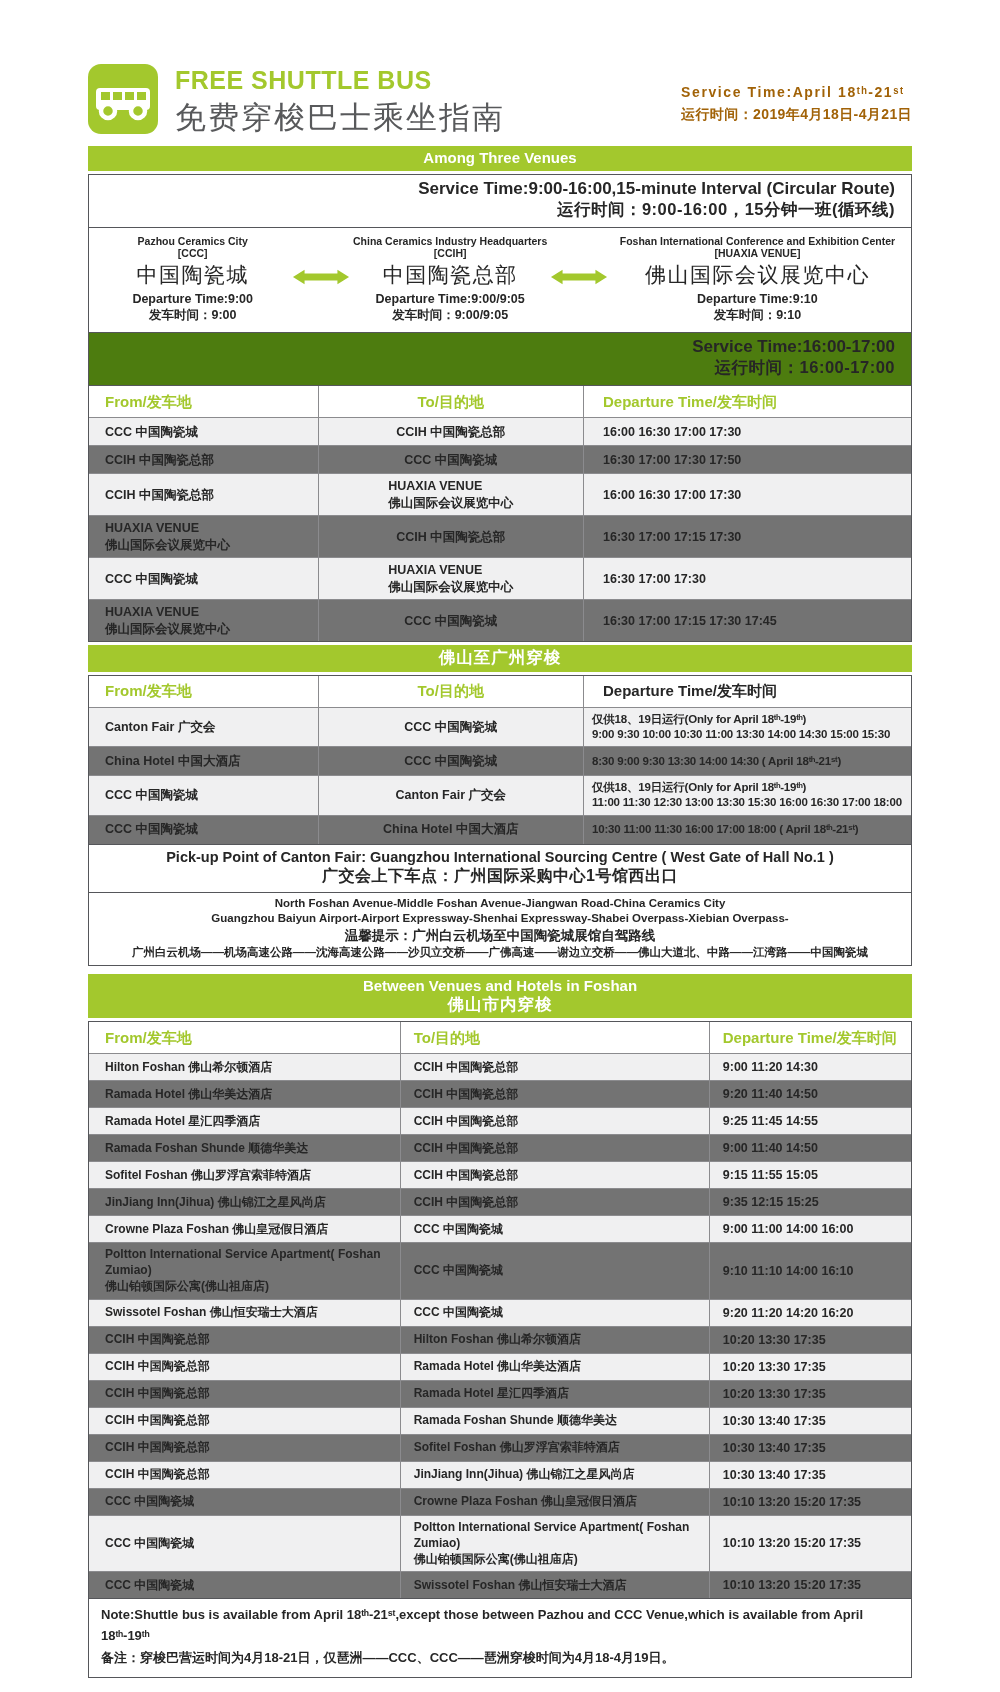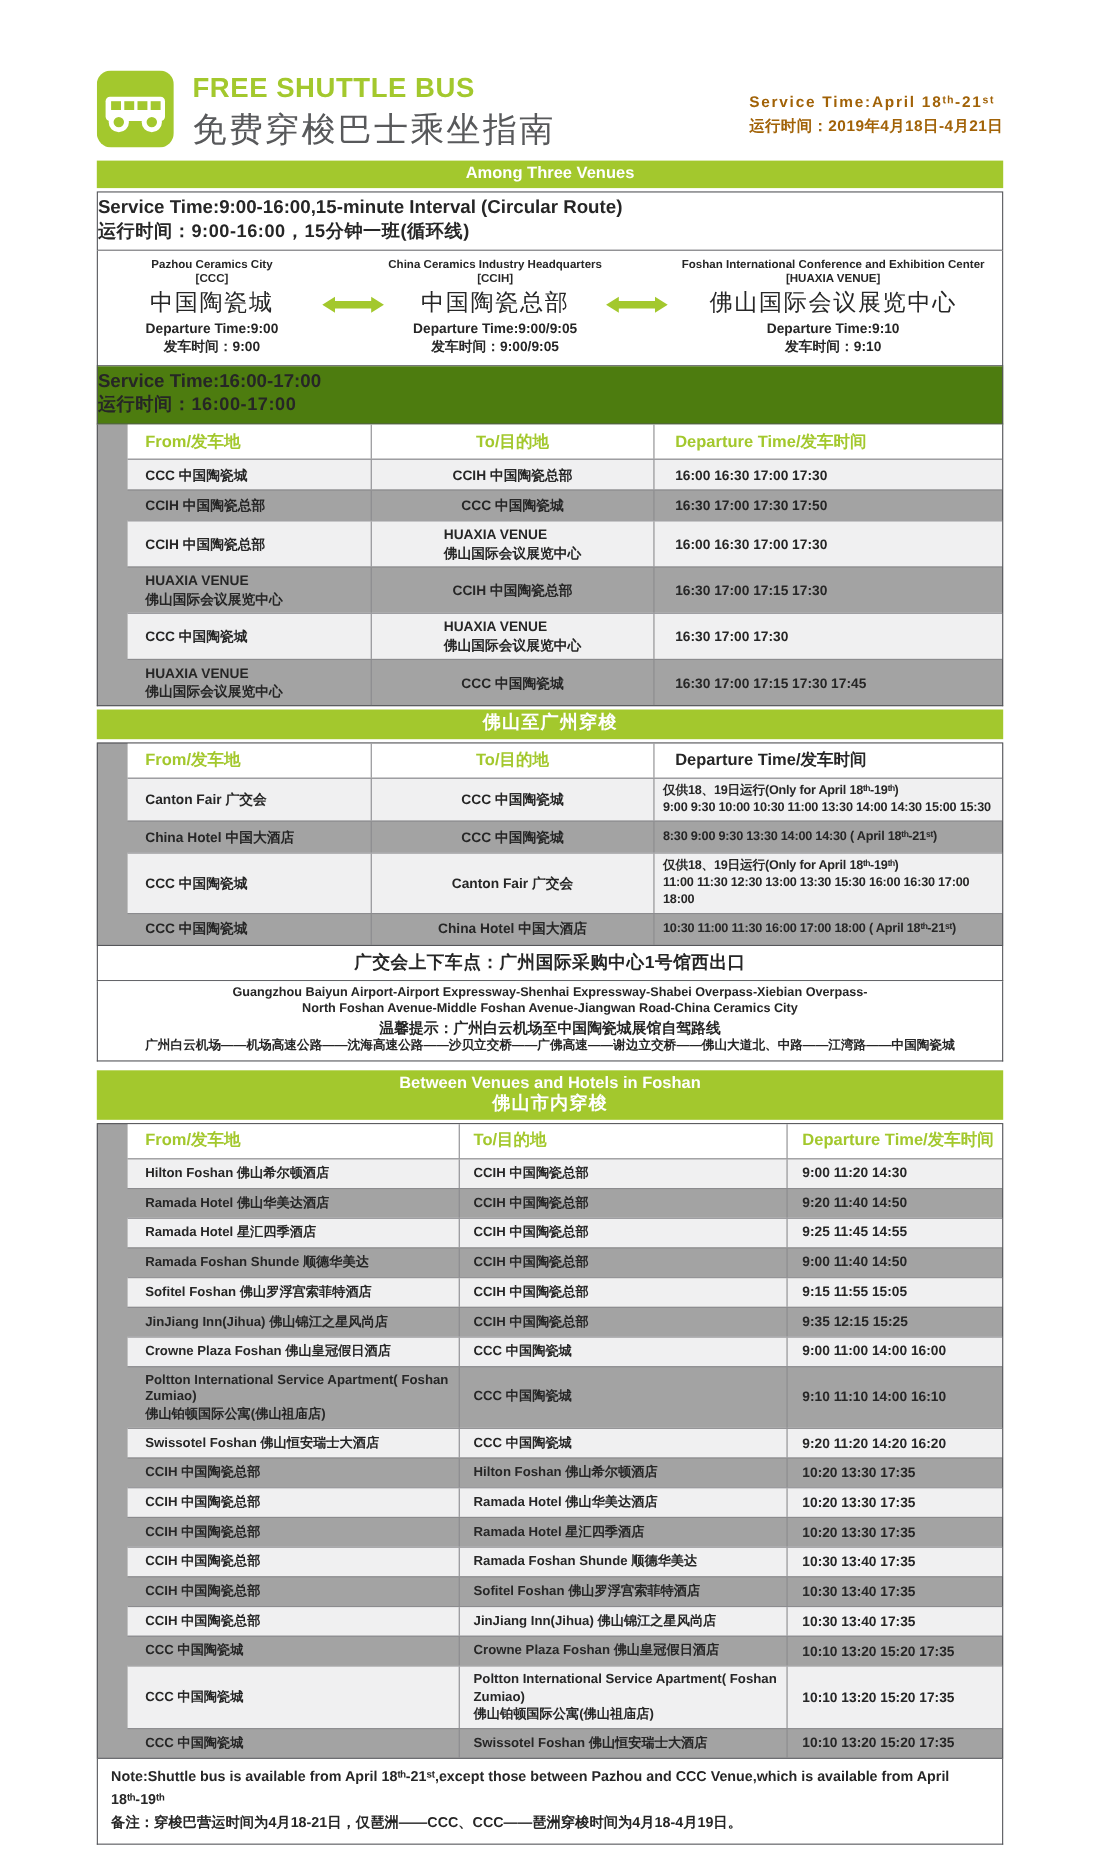--- a/index.html
+++ b/index.html
@@ -33,37 +33,37 @@
   .banner .b-en{font-size:15px;}
   .banner .b-zh{font-size:16.5px;letter-spacing:1px;}
   .b-arrow{width:34px;height:13px;vertical-align:-1px;margin:0 7px;fill:#fff;}
 
   .sec{margin-top:3px;}
   .sec3{margin-top:8px;}
 
   
   .box{border:1px solid var(--border);background:#fff;}
   .box + .box{border-top:none;}
-  .center-box{text-align:left;padding:4px 0 6px;font-weight:bold;}
+  .center-box{text-align:right;padding:4px 16px 6px;font-weight:bold;}
   .sv-en{font-size:17px;}
   .sv-zh{font-size:16.5px;letter-spacing:.5px;}
   .graybg{background:#4d7c0f;}
 
   
   .venues{display:flex;align-items:flex-start;padding:7px 4px 9px;}
   .venue{flex:1 1 0;text-align:center;}
   .venue.wide{flex:1.5 1 0;}
   .v-en{font-size:10.5px;font-weight:bold;line-height:1.2;}
   .v-code{font-size:10.5px;font-weight:bold;line-height:1.2;}
   .v-zh{font-size:21px;letter-spacing:1.5px;margin:1px 0 2px;font-weight:500;}
   .v-dep{font-size:12.5px;font-weight:bold;line-height:1.3;}
   .v-arrow{width:58px;height:18px;fill:var(--green);margin-top:33px;flex:0 0 auto;}
 
   
-  .tbl{border:1px solid var(--border);background:#a3a3a3;padding-left:27px;}
+  .tbl{border:1px solid var(--border);background:#737373;}
   .tbl.joined{border-top:none;}
   .tr{display:flex;}
   .tr + .tr{border-top:1px solid var(--line);}
   .td{display:flex;align-items:center;padding:4px 4px 4px 16px;white-space:pre-line;
       font-size:12.5px;font-weight:bold;line-height:1.32;}
   .td + .td{border-left:1px solid var(--line);}
   .tr.row:nth-child(even){background:var(--row_alt);}
   .tr.head{background:#fff;}
   .td.h{font-size:15px;color:var(--green);min-height:31px;}
   .td.h.hdark{color:var(--text_dark);}
@@ -241,25 +241,26 @@
 11:00 11:30 12:30 13:00 13:30 15:30 16:00 16:30 17:00 18:00</span></div>
         </div>
         <div class="tr row">
           <div class="td c1"><span>CCC 中国陶瓷城</span></div>
           <div class="td c2"><span>China Hotel 中国大酒店</span></div>
           <div class="td c3"><span>10:30 11:00 11:30 16:00 17:00 18:00 ( April 18ᵗʰ-21ˢᵗ)</span></div>
         </div>
       </div>
 
     <div class="box pickup" style="border-top:none">
+      <div class="pk-en">Pick-up Point of Canton Fair: Guangzhou International Sourcing Centre ( West Gate of Hall No.1 )</div>
       <div class="pk-zh">广交会上下车点：广州国际采购中心1号馆西出口</div>
     </div>
     <div class="box route">
+      <div class="rt-en">North Foshan Avenue-Middle Foshan Avenue-Jiangwan Road-China Ceramics City</div>
       <div class="rt-en">Guangzhou Baiyun Airport-Airport Expressway-Shenhai Expressway-Shabei Overpass-Xiebian Overpass-</div>
-      <div class="rt-en">North Foshan Avenue-Middle Foshan Avenue-Jiangwan Road-China Ceramics City</div>
       <div class="rt-zh-tip">温馨提示：广州白云机场至中国陶瓷城展馆自驾路线</div>
       <div class="rt-zh">广州白云机场——机场高速公路——沈海高速公路——沙贝立交桥——广佛高速——谢边立交桥——佛山大道北、中路——江湾路——中国陶瓷城</div>
     </div>
   </div>
 
   <div class="sec sec3">
     <div class="banner">
       <div class="b-en">Between Venues and Hotels in Foshan</div>
       <div class="b-zh">佛山市内穿梭</div>
     </div>

